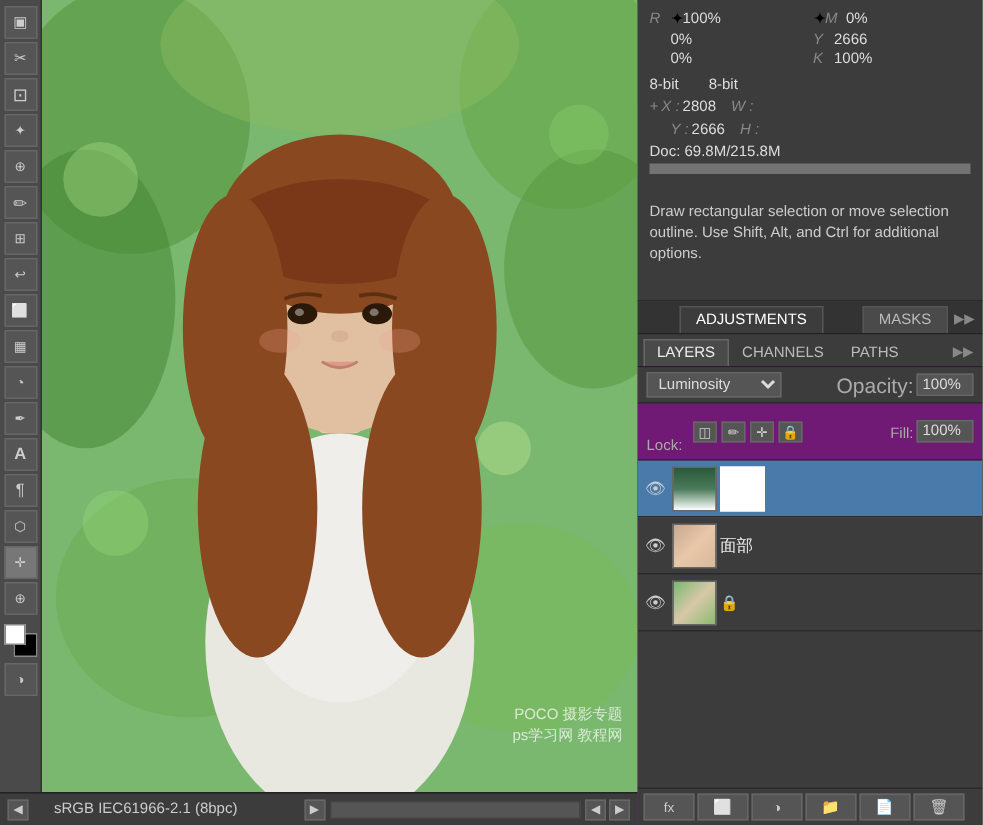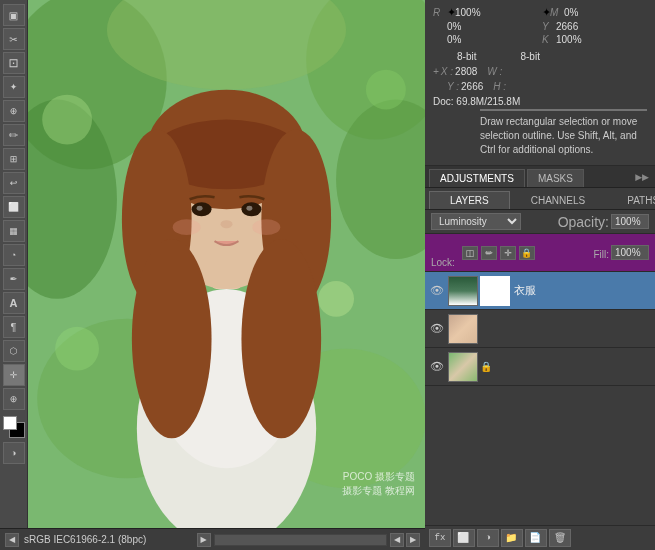--- a/index.html
+++ b/index.html
@@ -64,21 +64,21 @@
       align-items: center;
       padding: 0 4px;
       color: #ccc;
       font-size: 10px;
       border-top: 1px solid #222;
       flex-shrink: 0;
     }
 
     .status-bar .color-profile {
       flex: 1;
-      padding-left: 4px;
+      padding-left: 16px;
     }
 
     .status-nav-btn {
       width: 14px;
       height: 14px;
       background: #555;
       border: 1px solid #666;
       display: inline-flex;
       align-items: center;
       justify-content: center;
@@ -162,21 +162,20 @@
     
     .bit-row {
       display: flex;
       gap: 20px;
       padding: 2px 0;
     }
 
     .bit-label {
       color: #ddd;
       font-size: 10px;
-      margin-left: 24px;
     }
 
     
     .coords-row {
       display: flex;
       gap: 10px;
       padding: 2px 0;
     }
 
     .coord-group {
@@ -202,23 +201,22 @@
       color: #ddd;
       font-size: 10px;
       padding: 2px 0;
     }
 
     
     .help-text {
       color: #ccc;
       font-size: 10px;
       line-height: 1.4;
-      padding: 4px 0;
-      border-top: 2px solid #737373;
-      margin-left: 47px;
+      padding: 19px 0;
+      border-top: 7px solid #737373;
     }
 
     
     .layers-panel {
       background: #701a75;
       flex: 1;
       display: flex;
       flex-direction: column;
       overflow: hidden;
     }
@@ -382,31 +380,30 @@
     .panel-buttons {
       display: flex;
       align-items: center;
       padding: 3px 4px;
       background: #3c3c3c;
       border-top: 1px solid #2a2a2a;
       gap: 2px;
     }
 
     .panel-btn {
-      width: 22px;
+      width: 34px;
       height: 18px;
       background: #555;
       border: 1px solid #666;
       display: flex;
       align-items: center;
       justify-content: center;
       color: #ccc;
       font-size: 10px;
       cursor: pointer;
-      font-family: Liberation Mono, monospace;
     }
 
     
     .thumb-yilv {
       background: linear-gradient(to bottom, #2a5a3a 0%, #4a7a5a 50%, #fff 100%);
       width: 100%;
       height: 100%;
     }
 
     .thumb-mianbu {
@@ -432,38 +429,39 @@
 
     .adj-tab {
       padding: 3px 10px;
       font-size: 10px;
       color: #bbb;
       cursor: pointer;
       background: #4a4a4a;
       border: 1px solid #555;
       border-bottom: none;
       margin-right: 2px;
+      margin-left: 24px;
     }
 
     .adj-tab.active {
       color: #fff;
       background: #3c3c3c;
     }
 
     
     .layer-tabs {
       display: flex;
       background: #3c3c3c;
       padding: 0 4px;
       padding-top: 3px;
       border-bottom: 1px solid #222;
     }
 
     .ltab {
-      padding: 3px 20px;
+      padding: 3px 8px;
       font-size: 10px;
       color: #bbb;
       cursor: pointer;
       border: 1px solid transparent;
       border-bottom: none;
     }
 
     .ltab.active {
       color: #eee;
       background: #4a4a4a;
@@ -560,21 +558,21 @@
             <ellipse cx="200" cy="225" rx="6" ry="4" fill="#d4a88a" opacity="0.6"></ellipse>
 
             <path d="M188,242 Q200,250 212,242" stroke="#c08070" stroke-width="2" fill="#e09888"></path>
 
             <ellipse cx="160" cy="228" rx="14" ry="8" fill="#f0a090" opacity="0.25"></ellipse>
             <ellipse cx="240" cy="228" rx="14" ry="8" fill="#f0a090" opacity="0.25"></ellipse>
           </svg>
 
           <div class="watermark">
             <div>POCO 摄影专题</div>
-            <div>摄影专题 教程网</div>
+            <div>ps学习网 教程网</div>
           </div>
         </div>
       </div>
     </div>
 
     <div class="status-bar">
       <div class="status-nav-btn">◀</div>
       <div class="color-profile">sRGB IEC61966-2.1 (8bpc)</div>
       <div class="status-nav-btn">▶</div>
       <div class="status-scrollbar"></div>
@@ -696,28 +694,28 @@
 
       <div class="layers-list">
 
         <div class="layer-item active">
           <div class="layer-eye">👁</div>
           <div class="layer-thumb">
             <div class="thumb-yilv"></div>
           </div>
           <div class="layer-mask-thumb" style="background:white;border:2px solid #fff;">
           </div>
-          <span class="layer-name">衣服</span>
         </div>
 
         <div class="layer-item">
           <div class="layer-eye">👁</div>
           <div class="layer-thumb">
             <div class="thumb-mianbu"></div>
           </div>
+          <span class="layer-name">面部</span>
         </div>
 
         <div class="layer-item">
           <div class="layer-eye">👁</div>
           <div class="layer-thumb">
             <div class="thumb-background"></div>
           </div>
           <span class="layer-lock-icon">🔒</span>
         </div>
 

